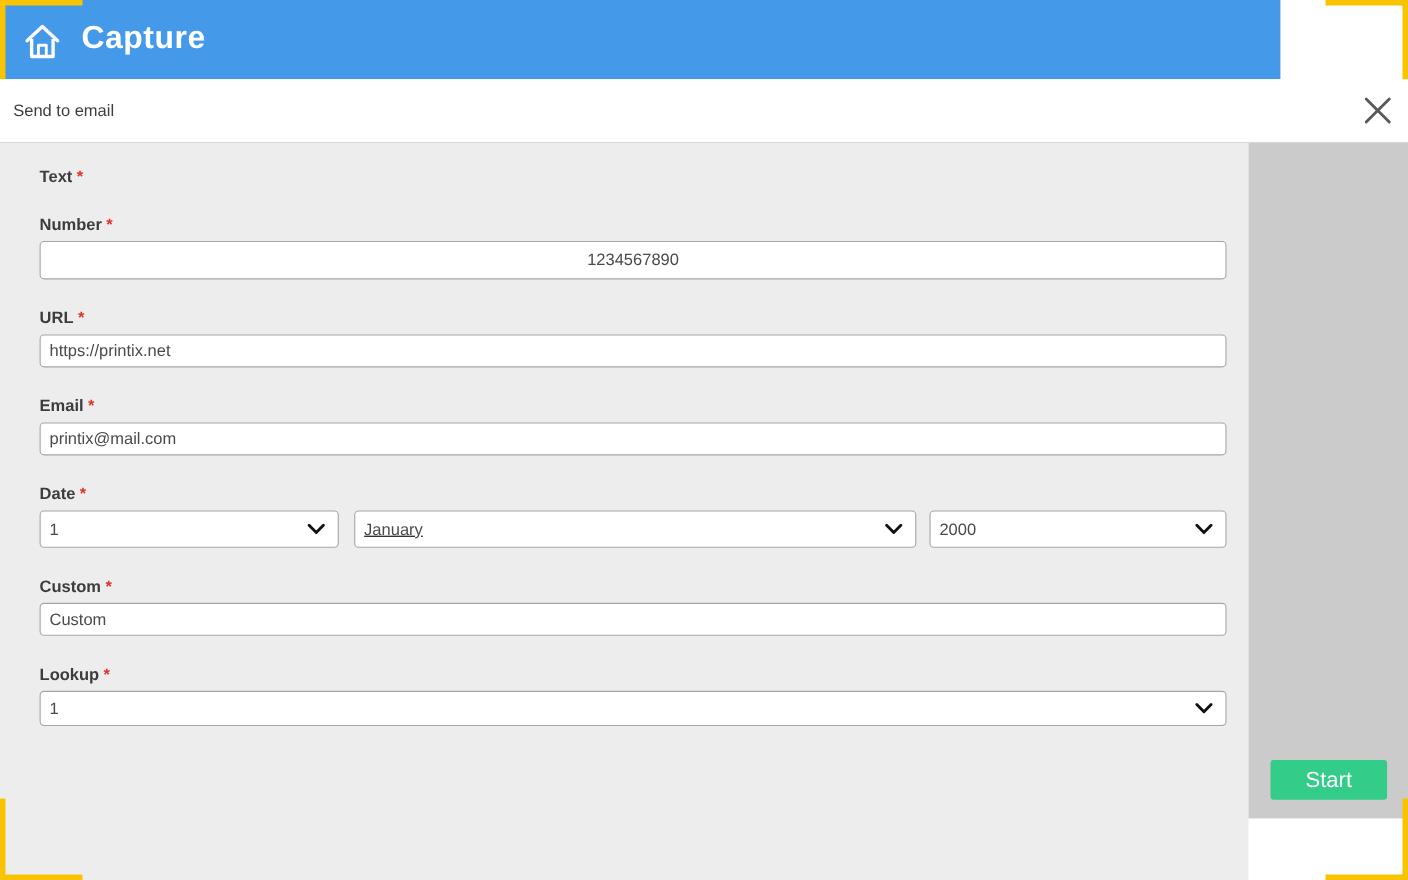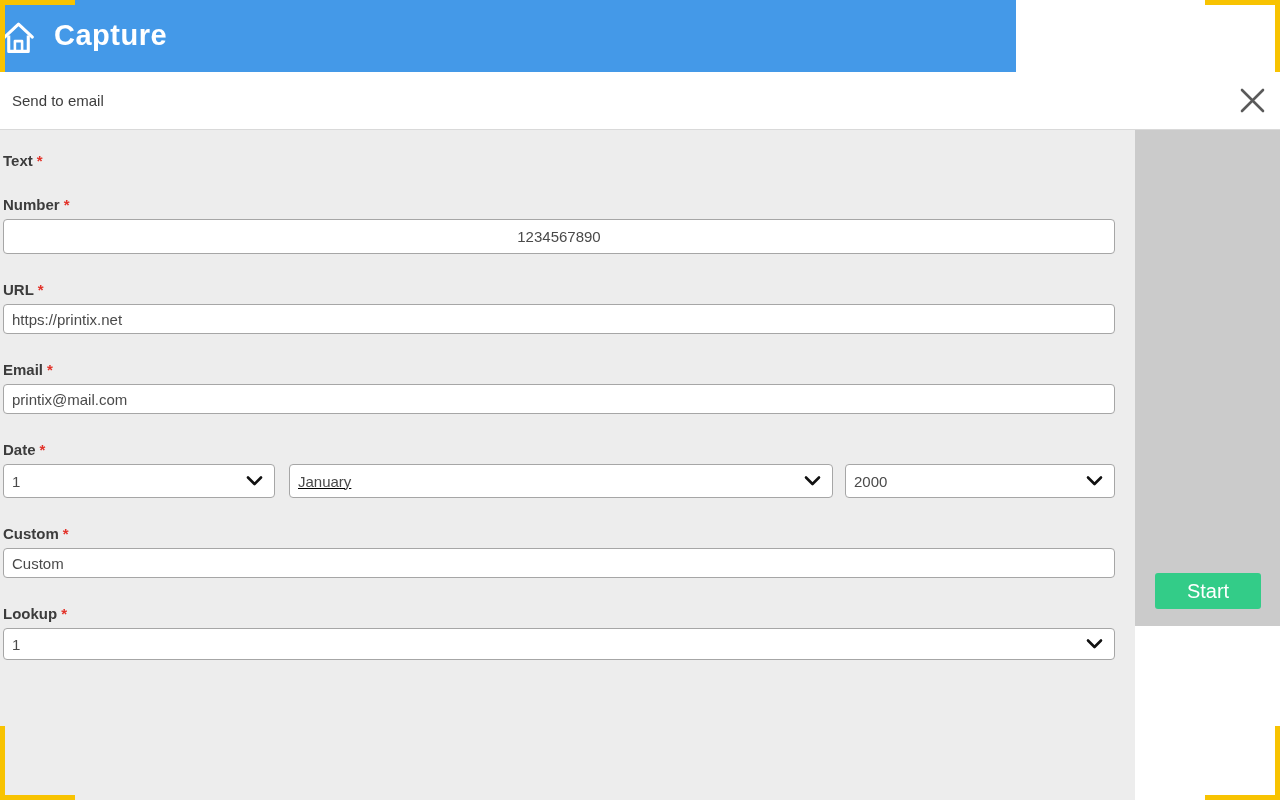--- a/index.html
+++ b/index.html
@@ -2,22 +2,22 @@
 <html><head>
 <meta charset="utf-8">
 <style>
   * { margin:0; padding:0; box-sizing:border-box; }
   html,body { width:1280px; height:800px; }
   body { font-family:"Liberation Sans", sans-serif; background:#fff; }
   .page { position:relative; width:1280px; height:800px; overflow:hidden; background:#fff; }
 
   
   .app-header {
-    position:absolute; top:0; left:0; width:1016px; height:72px;
-    background:#4499E8; display:flex; align-items:center; 
+    position:absolute; top:0; left:0; width:1164px; height:72px;
+    background:#4499E8; display:flex; align-items:center; padding-left:20px;
   }
   .home-icon { width:37px; height:37px; display:block; }
   .app-title {
     color:#ffffff; font-size:29px; font-weight:bold; letter-spacing:0.5px;
     margin-left:17px; margin-top:-2px;
   }
 
   
   .corner { position:absolute; width:75px; z-index:60; pointer-events:none; }
   .corner.tl { top:0; left:0; height:72px; border-top:5px solid #F8C301; border-left:5px solid #F8C301; }
@@ -32,23 +32,23 @@
     display:flex; align-items:center; justify-content:space-between;
     padding:0 12px;
   }
   .dialog-title { font-size:15px; color:#3d3d3d; }
   .close-btn { width:28px; height:28px; cursor:pointer; display:flex; align-items:center; justify-content:center; margin-right:2px; }
 
   
   .content { position:absolute; top:130px; left:0; width:1280px; height:670px; display:flex; }
   .form-panel {
     width:1135px; height:670px; background:#EDEDED;
-    padding:22px 20px 0 3px; overflow:hidden;
+    padding:22px 20px 0 36px; overflow:hidden;
   }
-  .right-panel { width:145px; height:496px; background:#CBCBCB; position:relative; }
+  .right-panel { width:145px; height:614px; background:#CBCBCB; position:relative; }
 
   .group { margin-bottom:27px; }
   .field-label { font-size:15px; font-weight:bold; color:#3c3c3c; margin-bottom:6px; }
   .req { color:#E23229; margin-left:4px; font-weight:bold; }
 
   .text-input {
     width:100%; height:30px; background:#ffffff;
     border:1px solid #a6a6a6; border-radius:4px;
     font-family:"Liberation Sans", sans-serif; font-size:15px; color:#4a4a4a;
     padding:0 8px; outline:none; display:block;

